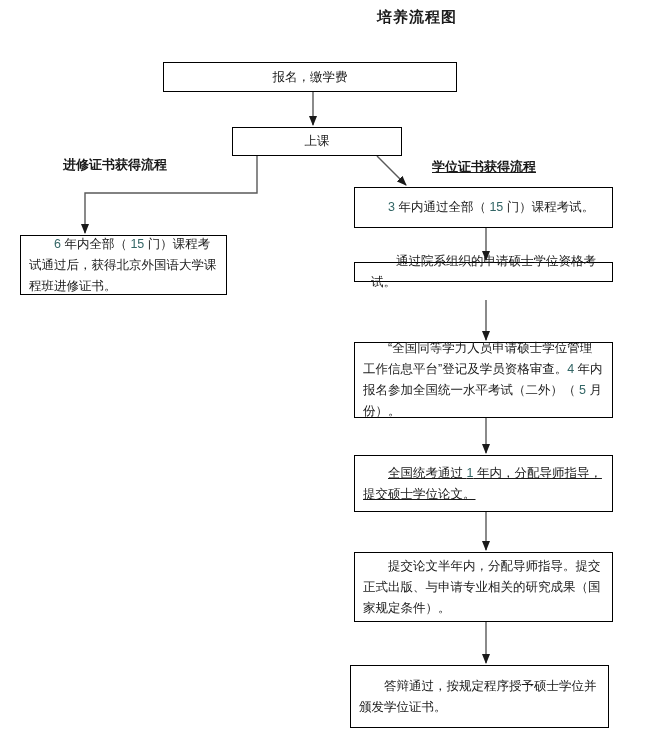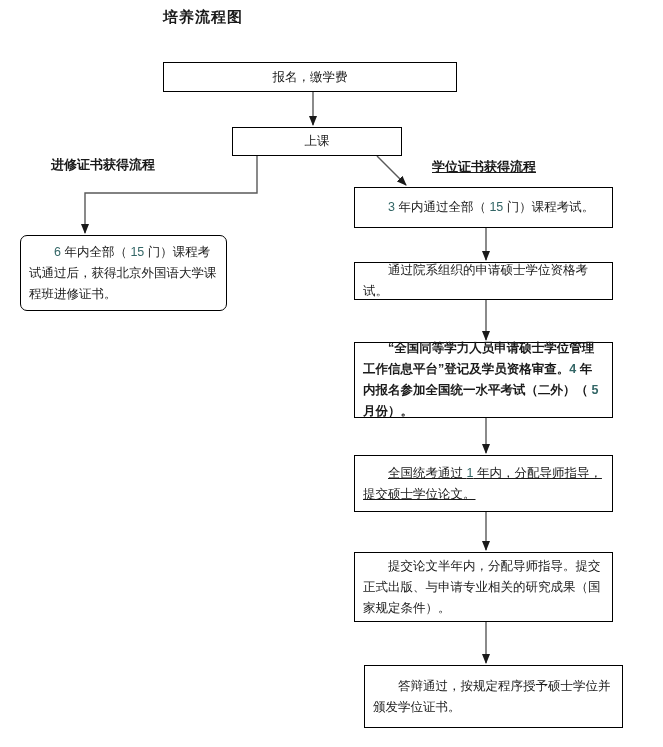--- a/index.html
+++ b/index.html
@@ -14,21 +14,21 @@
     position:relative;
     width:663px;height:747px;
     background:#ffffff;
     overflow:hidden;
   }
   .title{
     position:absolute;
     left:163px;top:8px;width:294px;
     margin:0;
     font-size:15px;font-weight:700;
-    text-align:left;
+    text-align:right;
     letter-spacing:1px;
   }
   .connectors{
     position:absolute;left:0;top:0;width:663px;height:747px;
     pointer-events:none;
   }
   .conn{stroke:var(--line-color);stroke-width:1.4;fill:none;}
   .arrowhead-fill{fill:#1a1a1a;}
   .box{
     position:absolute;
@@ -49,29 +49,29 @@
   .branch-label{
     position:absolute;
     margin:0;
     font-size:13px;font-weight:700;
     white-space:nowrap;
   }
   .num{color:var(--num-color);}
   
   #box-enroll{left:163px;top:62px;width:294px;height:30px;}
   #box-attend{left:232px;top:127px;width:170px;height:29px;}
-  #label-left{left:51px;top:156px;}
+  #label-left{left:63px;top:156px;}
   #label-right{left:432px;top:158px;text-decoration:underline;}
-  #box-study-cert{left:20px;top:235px;width:207px;height:76px;border-radius:7px;}
+  #box-study-cert{left:20px;top:235px;width:207px;height:60px;}
   #r1{left:354px;top:187px;width:259px;height:41px;}
-  #r2{left:354px;top:262px;width:259px;height:38px;}
-  #r3{left:354px;top:342px;width:259px;height:76px;font-weight:bold;}
+  #r2{left:354px;top:262px;width:259px;height:20px;padding-left:8px;}
+  #r3{left:354px;top:342px;width:259px;height:76px;}
   #r4{left:354px;top:455px;width:259px;height:57px;text-decoration:underline;}
   #r5{left:354px;top:552px;width:259px;height:70px;}
-  #r6{left:364px;top:665px;width:259px;height:63px;}
+  #r6{left:350px;top:665px;width:259px;height:63px;}
 </style>
 </head>
 <body>
 
 <div class="canvas">
 
   <h1 class="title">培养流程图</h1>
 
   <svg class="connectors" viewBox="0 0 663 747" xmlns="http://www.w3.org/2000/svg">
     <defs>

